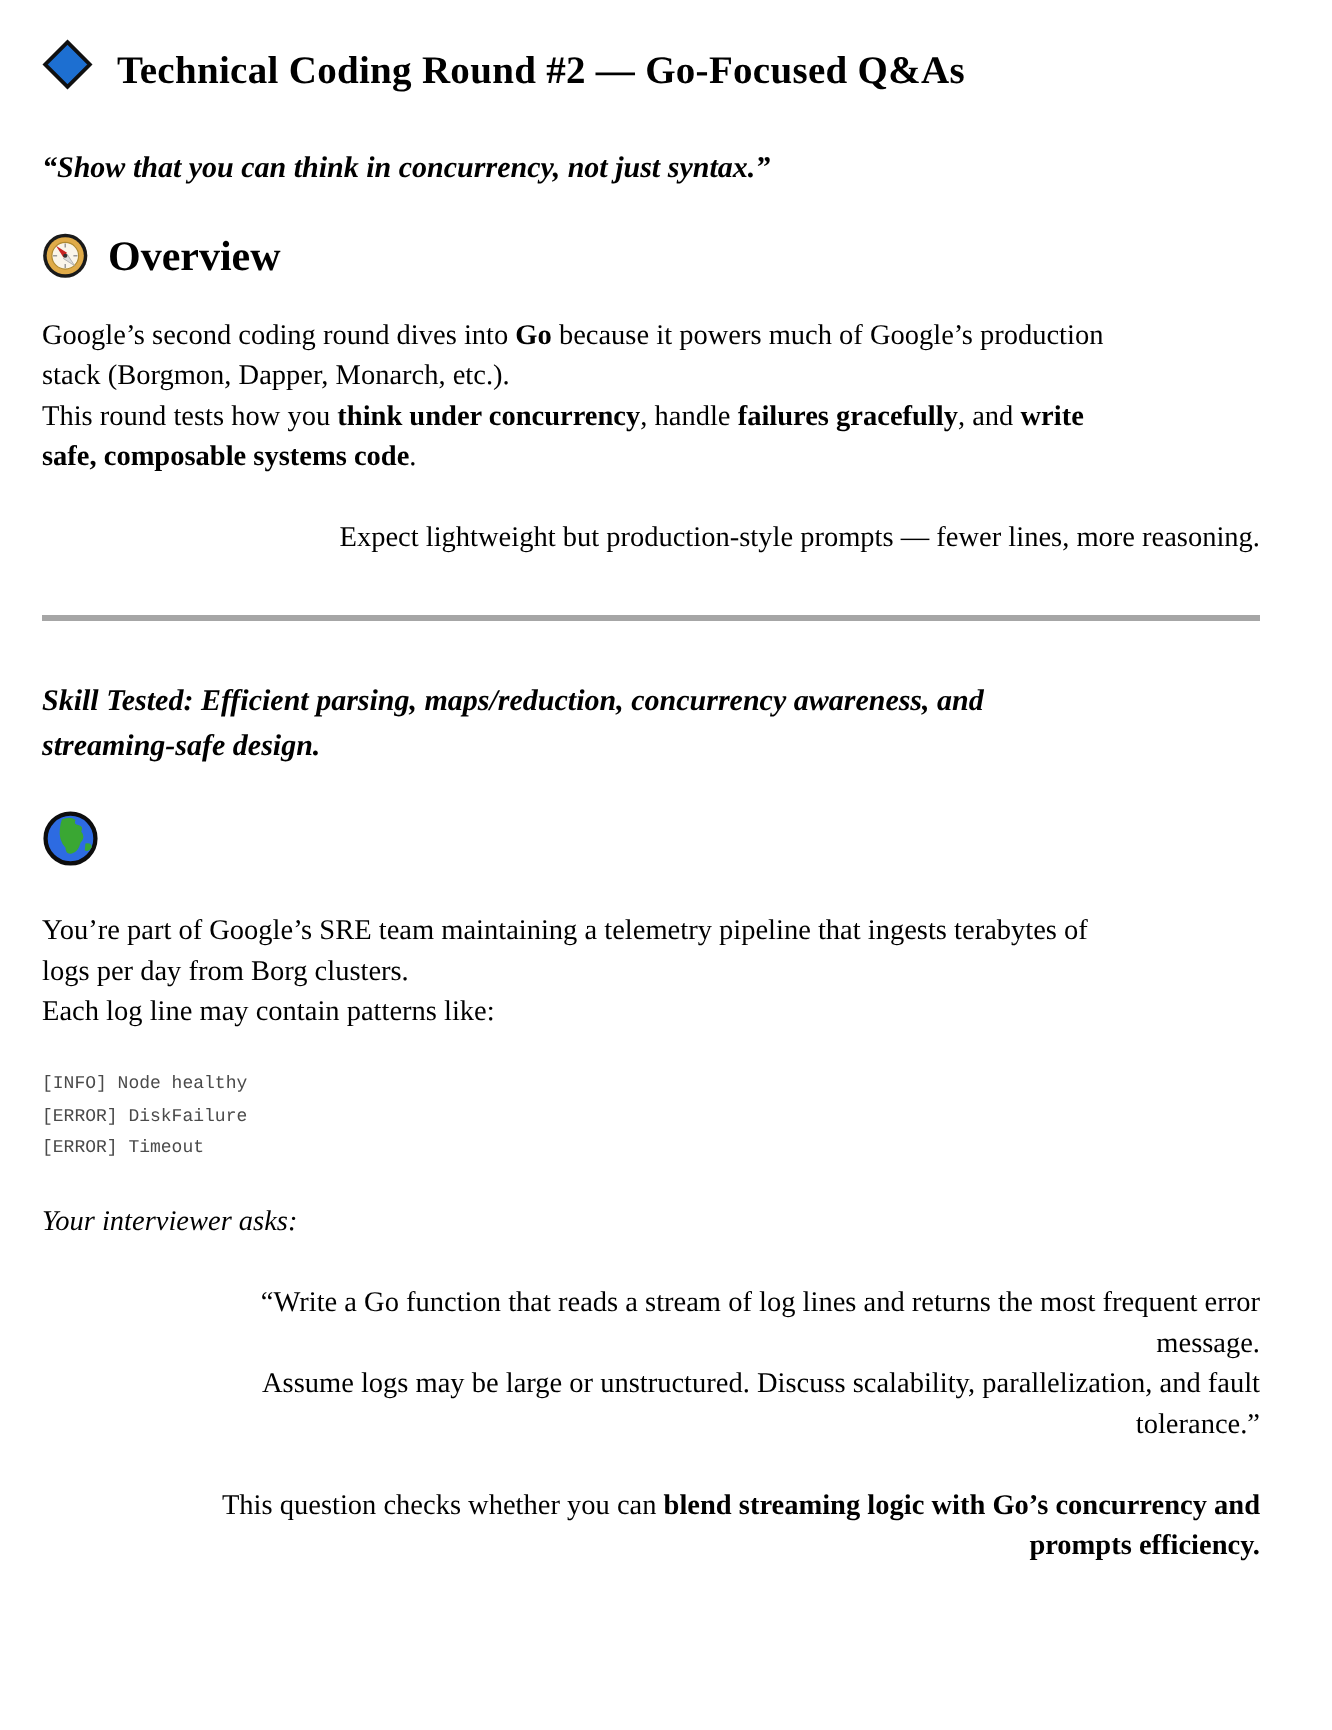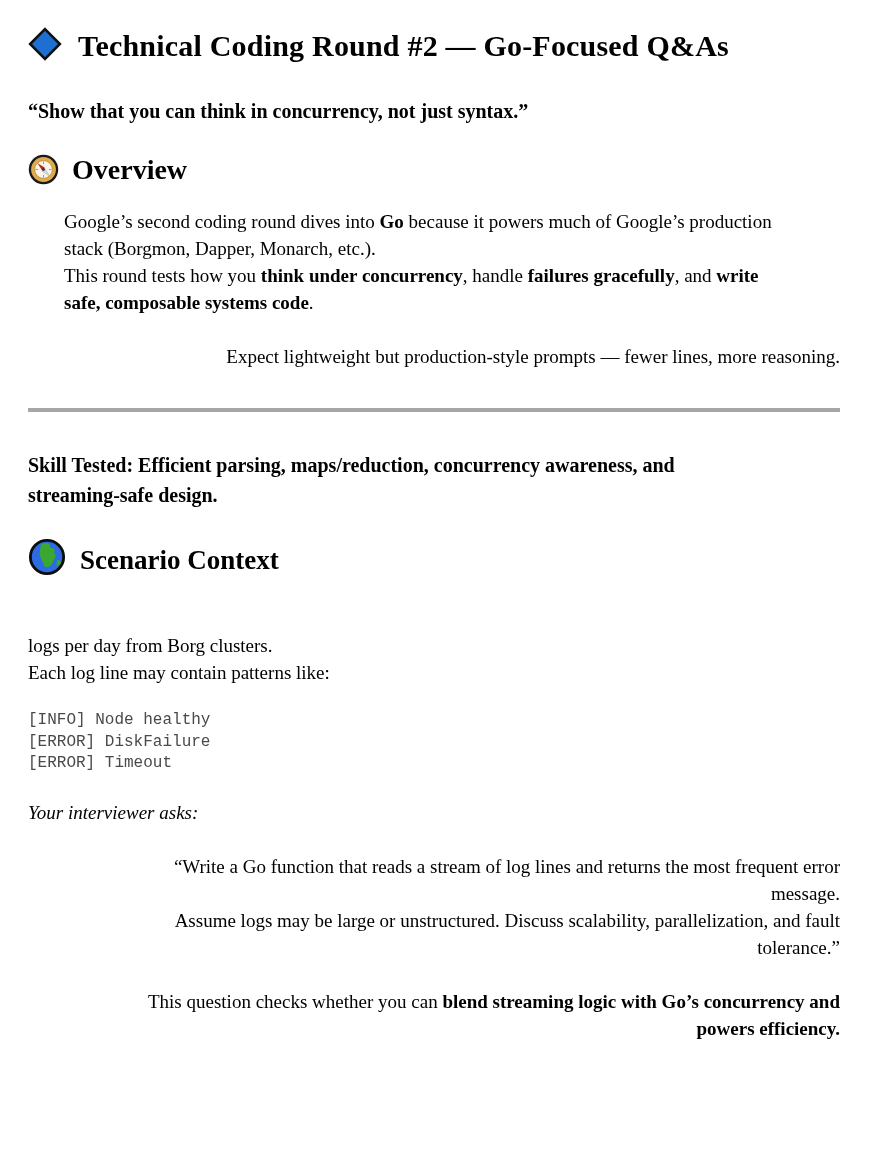--- a/index.html
+++ b/index.html
@@ -12,37 +12,37 @@
     overflow: hidden;
   }
   .doc {
     padding: 26px 10px 5px 28px;
     width: 850px;
     box-sizing: border-box;
   }
   .doc > * { margin: 0; }
 
   
-  .b-h1  { font-size: 30px; line-height: 40px; font-weight: bold; letter-spacing: 0.2px; }
+  .b-h1  { font-size: 26px; line-height: 40px; font-weight: bold; letter-spacing: 0.2px; }
   .b-h2  { font-size: 27px; line-height: 38px; font-weight: bold; }
   .b-h3  { font-size: 28px; line-height: 30px; font-weight: bold; }
-  .b-lead{ font-size: 20px; line-height: 30px; font-weight: bold; }
+  .b-lead{ font-size: 20px; line-height: 30px; font-weight: bold; font-style: italic; }
   .b-p   { font-size: 19px; line-height: 27px; }
   .b-code{
     font-family: "Liberation Mono", monospace;
-    font-size: 16px; line-height: 21.5px;
+    font-size: 12px; line-height: 21.5px;
     color: var(--code-gray, #4a4a4a);
     white-space: pre;
   }
   .b-hr  { border: none; height: 4px; background: var(--divider-gray, #a6a6a6); }
 
   
   .b-h1 + .b-lead { margin-top: 30px; }
   .b-lead + .b-h3 { margin-top: 28px; }
-  .b-h3 + .b-p    { margin-top: 23px; margin-left: 36px; }
+  .b-h3 + .b-p    { margin-top: 23px; }
   .b-p + .b-p     { margin-top: 27px; text-align: right; }
   .b-hr           { margin: 38px 0; }
   .b-lead + .b-h2 { margin-top: 28px; }
   .b-h2 + .b-p    { margin-top: 26px; }
   .b-p + .b-code  { margin-top: 24px; }
   .b-code + .b-p  { margin-top: 24px; font-style: italic; }
 
   
   .icon { display: inline-block; line-height: 0; }
   .icon svg { display: inline-block; }
@@ -80,21 +80,21 @@
       <circle cx="20" cy="20" r="1.8" fill="#333"></circle>
     </svg></span><strong>Overview</strong></h3>
     <p class="b-p"><span>Google’s second coding round dives into </span><strong>Go</strong><span> because it powers much of Google’s production</span><br><span>stack (Borgmon, Dapper, Monarch, etc.).</span><br><span>This round tests how you </span><strong>think under concurrency</strong><span>, handle </span><strong>failures gracefully</strong><span>, and </span><strong>write</strong><br><strong>safe, composable systems code</strong><span>.</span></p>
     <p class="b-p"><span>Expect lightweight but production-style prompts — fewer lines, more reasoning.</span></p>
     <hr class="b-hr">
     <p class="b-lead"><span>Skill Tested: Efficient parsing, maps/reduction, concurrency awareness, and</span><br><span>streaming-safe design.</span></p>
     <h2 class="b-h2"><span class="icon globe-icon"><svg viewBox="0 0 40 40">
       <circle cx="20" cy="20" r="17.5" fill="#2d6be2" stroke="#0d0d0d" stroke-width="3"></circle>
       <path d="M14 6.5 q6 -2.5 9.5 0.5 q-1.5 3 2 3.5 q4 1 2 4.5 q3.5 4 -0.5 8 q-1.5 6.5 -6 7.5 q-4.5 1 -4.5 -4 q-5 -5.5 -4 -13 q0.5 -4.5 1.5 -7z" fill="#3aa733"></path>
       <path d="M30.5 23.5 q4 -1 4.5 2.5 q-2 3.5 -5 2.5 z" fill="#3aa733"></path>
-    </svg></span><strong>Scenario Context</strong></h2>
-    <p class="b-p"><br><span>logs per day from Borg clusters.</span><br><span>Each log line may contain patterns like:</span></p>
+    </svg></span></h2>
+    <p class="b-p"><span>You’re part of Google’s SRE team maintaining a telemetry pipeline that ingests terabytes of</span><br><span>logs per day from Borg clusters.</span><br><span>Each log line may contain patterns like:</span></p>
     <pre class="b-code">[INFO] Node healthy
 [ERROR] DiskFailure
 [ERROR] Timeout</pre>
     <p class="b-p"><span>Your interviewer asks:</span></p>
     <p class="b-p"><span>“Write a Go function that reads a stream of log lines and returns the most frequent error</span><br><span>message.</span><br><span>Assume logs may be large or unstructured. Discuss scalability, parallelization, and fault</span><br><span>tolerance.”</span></p>
-    <p class="b-p"><span>This question checks whether you can </span><strong>blend streaming logic with Go’s concurrency and</strong><br><strong>powers efficiency.</strong></p>
+    <p class="b-p"><span>This question checks whether you can </span><strong>blend streaming logic with Go’s concurrency and</strong><br><strong>prompts efficiency.</strong></p>
   </div>
 
 </body></html>

